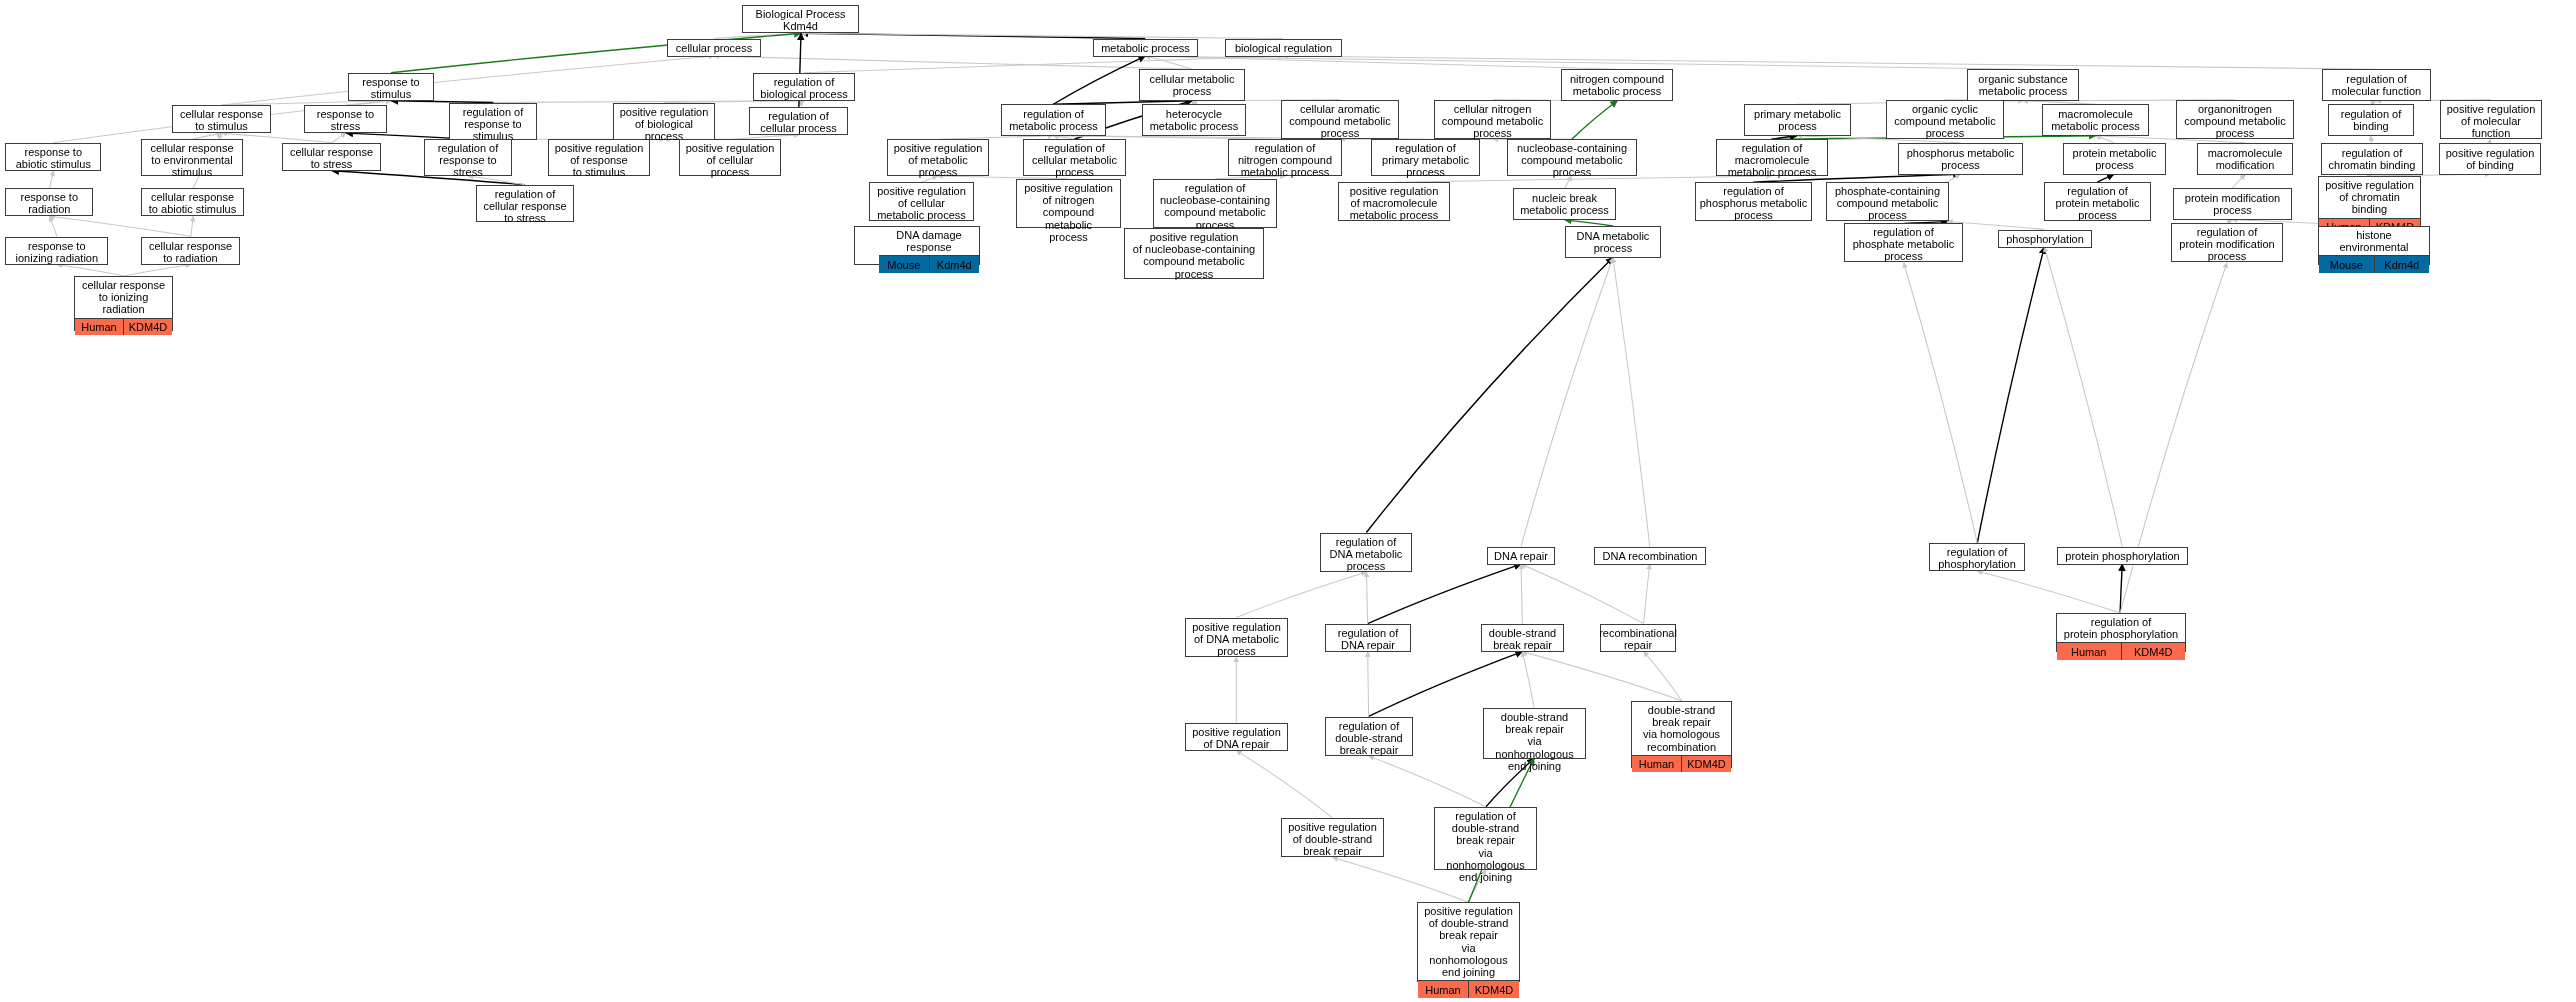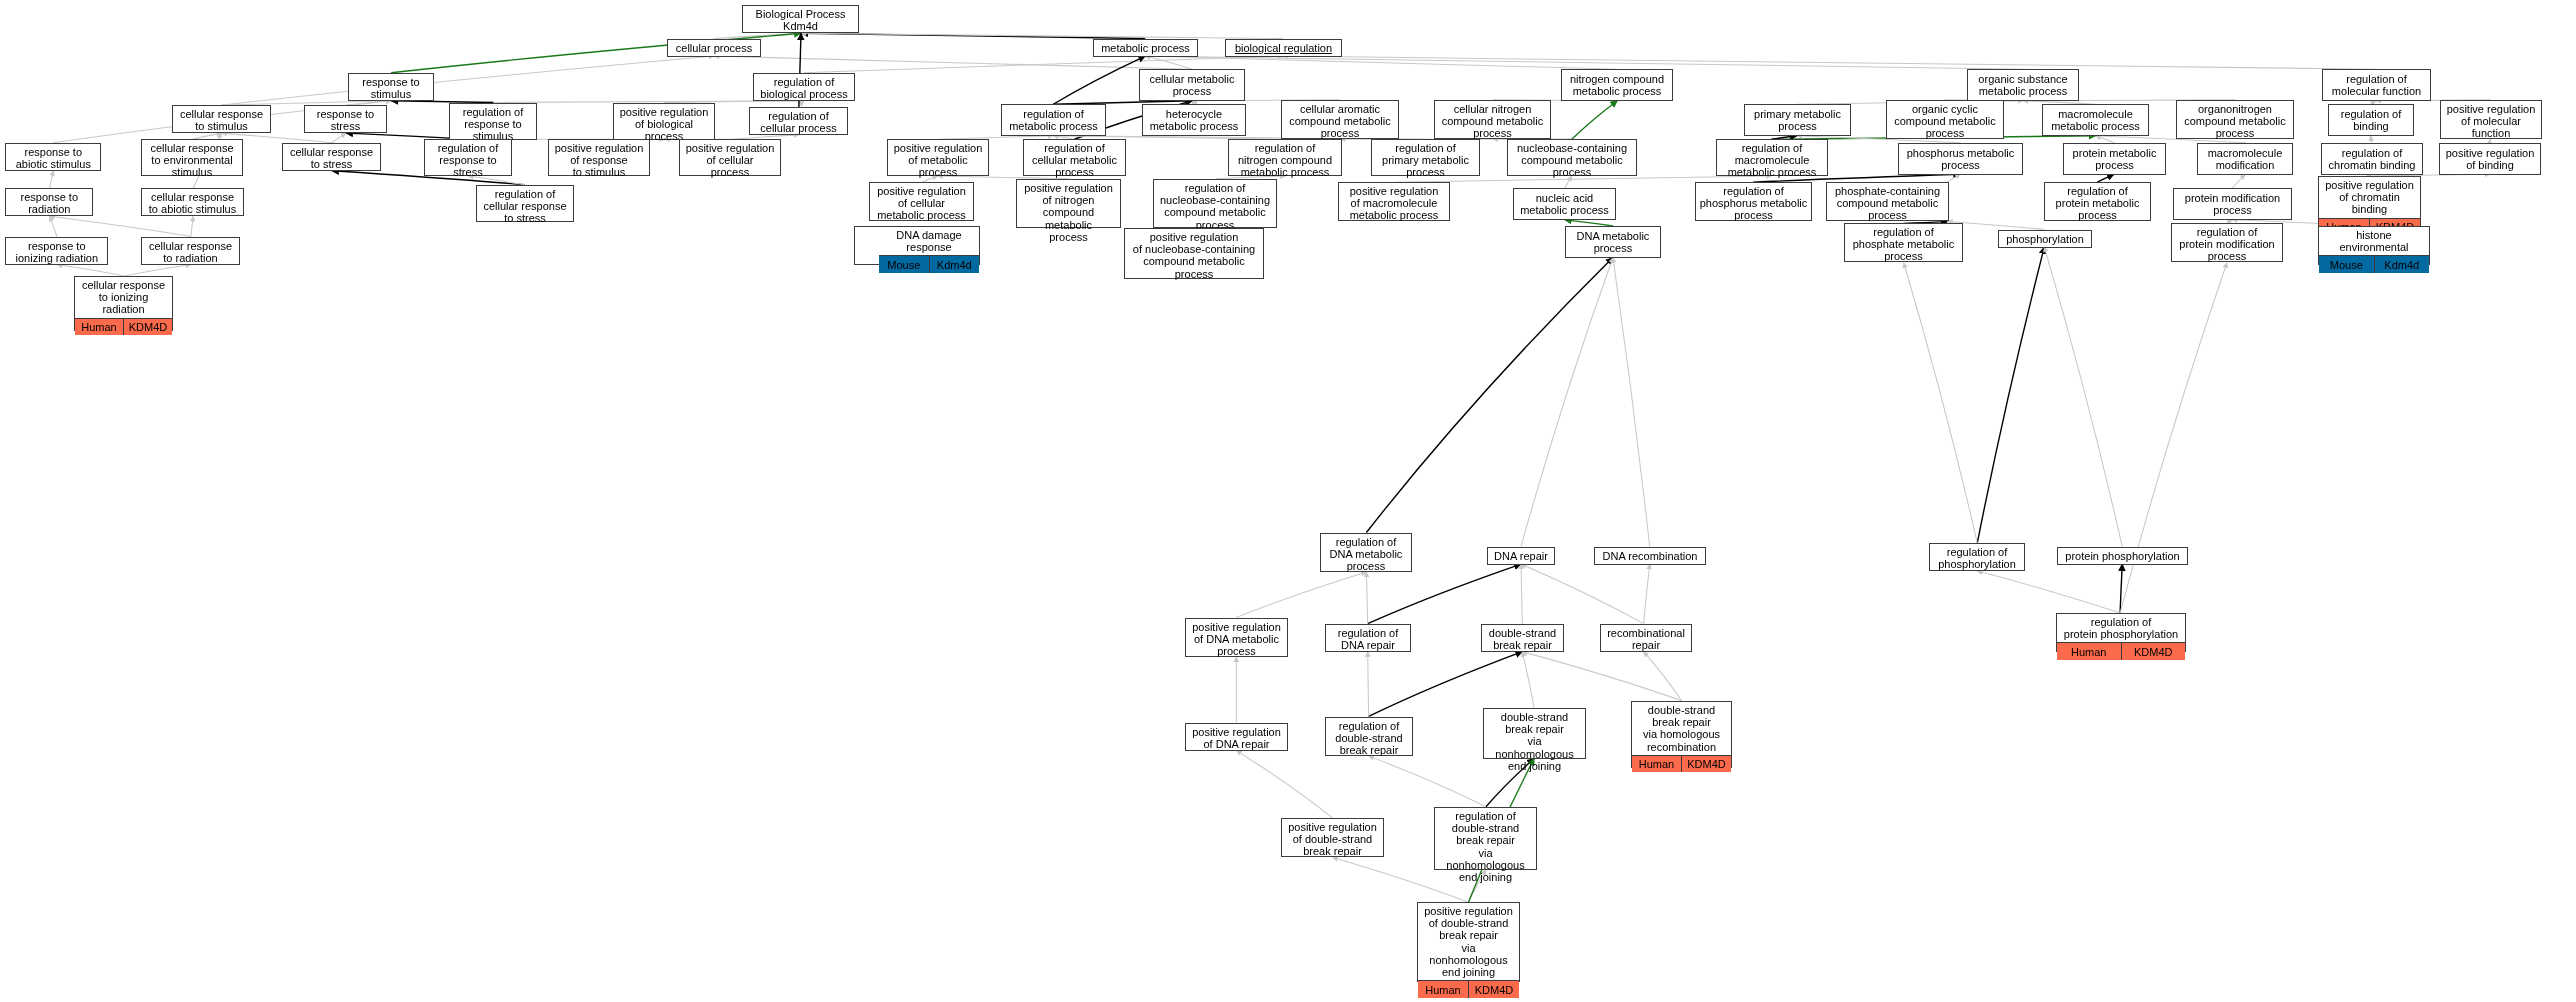--- a/index.html
+++ b/index.html
@@ -148,21 +148,21 @@
 <div class="node root" style="left: 742px; top: 5.3px; width: 117px; height: 28px;">
       <div class="lbl">Biological Process
 Kdm4d</div>
     </div>
     <div class="node" style="left: 667px; top: 39px; width: 94px; height: 17.5px;">
       <div class="lbl">cellular process</div>
     </div>
     <div class="node" style="left: 1093px; top: 39px; width: 105px; height: 17.5px;">
       <div class="lbl">metabolic process</div>
     </div>
-    <div class="node" style="left: 1225px; top: 39px; width: 117px; height: 17.5px; text-decoration: underline;">
+    <div class="node" style="left: 1225px; top: 39px; width: 117px; height: 17.5px;">
       <div class="lbl">biological regulation</div>
     </div>
     <div class="node" style="left: 348px; top: 73px; width: 86px; height: 28px;">
       <div class="lbl">response to
 stimulus</div>
     </div>
     <div class="node" style="left: 753px; top: 73px; width: 102px; height: 28px;">
       <div class="lbl">regulation of
 biological process</div>
     </div>
@@ -356,21 +356,21 @@
 nucleobase-containing
 compound metabolic
 process</div>
     </div>
     <div class="node" style="left: 1338px; top: 182px; width: 112px; height: 39px;">
       <div class="lbl">positive regulation
 of macromolecule
 metabolic process</div>
     </div>
     <div class="node" style="left: 1513px; top: 188px; width: 103px; height: 32px;">
-      <div class="lbl">nucleic acid
+      <div class="lbl">nucleic break
 metabolic process</div>
     </div>
     <div class="node" style="left: 1695px; top: 182px; width: 117px; height: 39px;">
       <div class="lbl">regulation of
 phosphorus metabolic
 process</div>
     </div>
     <div class="node" style="left: 1826px; top: 182px; width: 123px; height: 39px;">
       <div class="lbl">phosphate-containing
 compound metabolic
@@ -472,21 +472,21 @@
 process</div>
     </div>
     <div class="node" style="left: 1325px; top: 624px; width: 86px; height: 28px;">
       <div class="lbl">regulation of
 DNA repair</div>
     </div>
     <div class="node" style="left: 1481px; top: 624px; width: 83px; height: 28px;">
       <div class="lbl">double-strand
 break repair</div>
     </div>
-    <div class="node" style="left: 1600px; top: 624px; width: 92px; height: 28px;">
+    <div class="node" style="left: 1600px; top: 624px; width: 76px; height: 28px;">
       <div class="lbl">recombinational
 repair</div>
     </div>
     <div class="node" style="left: 2056px; top: 613px; width: 130px; height: 39px;">
       <div class="lbl">regulation of
 protein phosphorylation</div>
       <div class="ann human">
         <span>Human</span>
         <span>KDM4D</span>
       </div>

